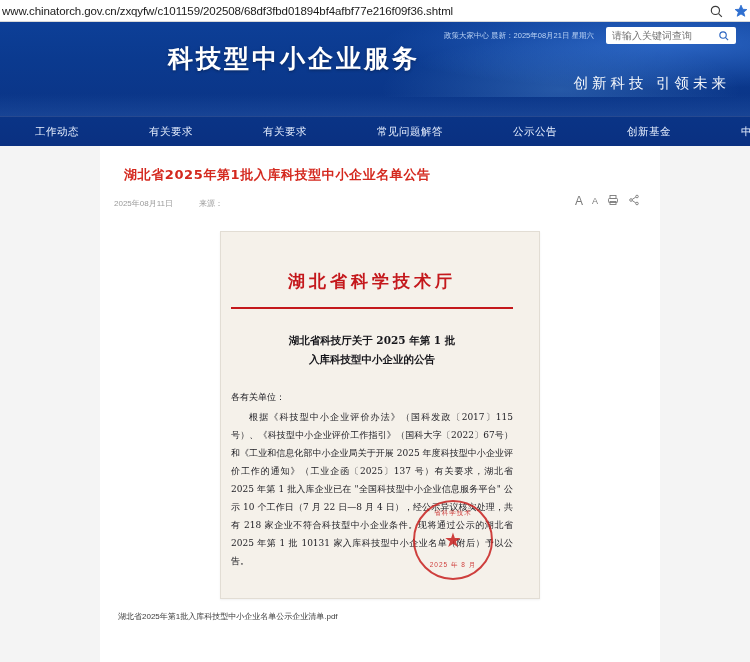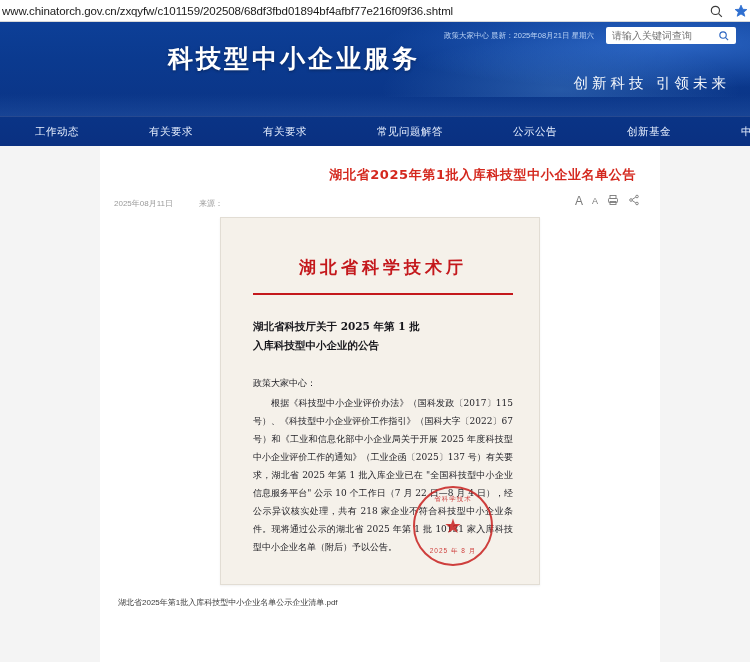--- a/index.html
+++ b/index.html
@@ -199,21 +199,21 @@
     color: #8a8a8a;
     padding: 10px 2px 8px 2px;
     border-bottom: 1px solid #ededed;
     letter-spacing: 0.3px;
   }
   .breadcrumb .bc-link { color: #8a8a8a; }
   .breadcrumb .bc-sep { margin: 0 3px; color: #b5b5b5; }
   .breadcrumb .bc-current { color: #1a5bb8; }
 
   .article-title {
-    text-align: right;
+    text-align: left;
     color: #d4281e;
     font-size: 13px;
     font-weight: bold;
     padding: 20px 10px 0 10px;
     letter-spacing: 0.6px;
     font-family: "DejaVu Sans", "Liberation Sans", sans-serif;
   }
   .article-meta {
     display: flex;
     align-items: center;
@@ -230,44 +230,45 @@
     top: 10px;
     display: flex;
     align-items: center;
     gap: 9px;
     color: #9a9a9a;
   }
   .meta-tools .fbig { font-size: 12px; color: #7b7b7b; }
   .meta-tools .fsml { font-size: 9px; color: #7b7b7b; }
 
   .doc-image {
-    margin: 0 auto 0 auto;
+    margin: 14px auto 0 auto;
     width: 320px;
     background: #f5f1ea;
     border: 1px solid #e2ddd4;
-    padding: 20px 26px 26px 32px;
+    padding: 20px 26px 26px 10px;
     box-sizing: border-box;
     position: relative;
     box-shadow: 0 1px 2px rgba(0,0,0,0.06);
   }
   .doc-head {
     text-align: center;
     color: #c4181c;
     font-size: 17px;
     font-weight: bold;
     letter-spacing: 4px;
     margin: 18px 0 14px 0;
     font-family: "DejaVu Serif", "Liberation Serif", serif;
   }
   .doc-rule {
     height: 1.5px;
     background: #c4181c;
     margin: 0 0 22px 0;
   }
   .doc-subject {
+    text-align: center;
     font-size: 10.5px;
     font-weight: bold;
     line-height: 1.9;
     color: #15151a;
     margin-bottom: 18px;
     font-family: "DejaVu Serif", "Liberation Serif", serif;
   }
   .doc-body {
     font-size: 9px;
     line-height: 2.0;
@@ -410,21 +411,21 @@
       </div>
 
       <div class="doc-image">
         <div class="doc-head">湖北省科学技术厅</div>
         <div class="doc-rule"></div>
         <div class="doc-subject">
           <div>湖北省科技厅关于 2025 年第 1 批</div>
           <div>入库科技型中小企业的公告</div>
         </div>
         <div class="doc-body">
-          <p>政策大家中心：</p>
+          <p>各有关单位：</p>
           <p class="indent">根据《科技型中小企业评价办法》（国科发政〔2017〕115号）、《科技型中小企业评价工作指引》（国科大字〔2022〕67号）和《工业和信息化部中小企业局关于开展 2025 年度科技型中小企业评价工作的通知》（工业企函〔2025〕137 号）有关要求，湖北省 2025 年第 1 批入库企业已在 "全国科技型中小企业信息服务平台" 公示 10 个工作日（7 月 22 日—8 月 4 日），经公示异议核实处理，共有 218 家企业不符合科技型中小企业条件。现将通过公示的湖北省 2025 年第 1 批 10131 家入库科技型中小企业名单（附后）予以公告。</p>
         </div>
         <div class="seal">
           <div class="seal-text-top">省科学技术</div>
           <div class="seal-star">★</div>
           <div class="seal-text-bot">2025 年 8 月</div>
         </div>
       </div>
 
       <div class="attachment-link">湖北省2025年第1批入库科技型中小企业名单公示企业清单.pdf</div>

